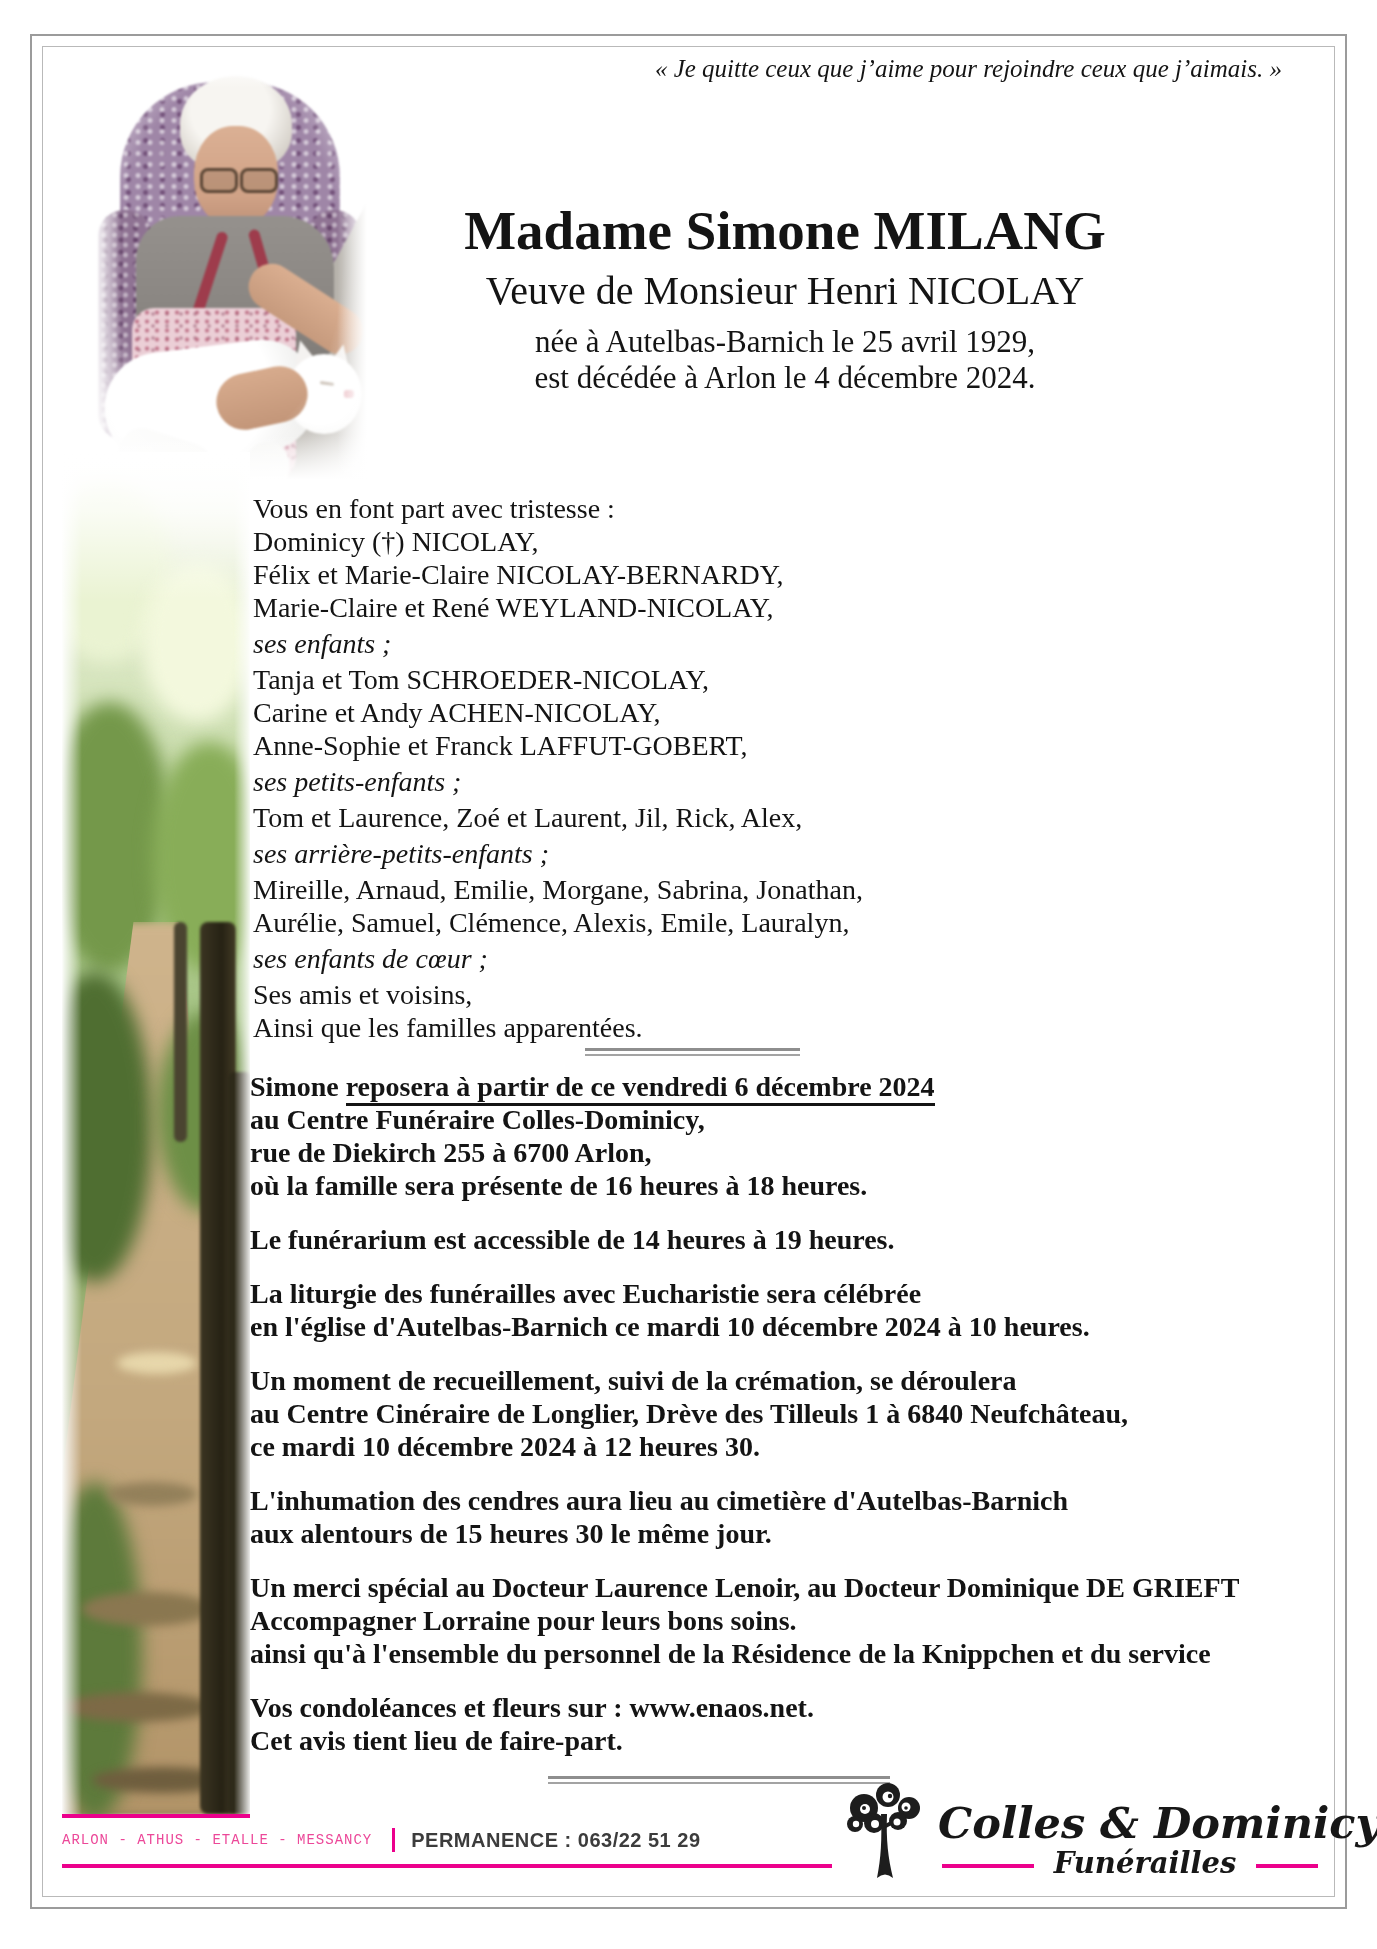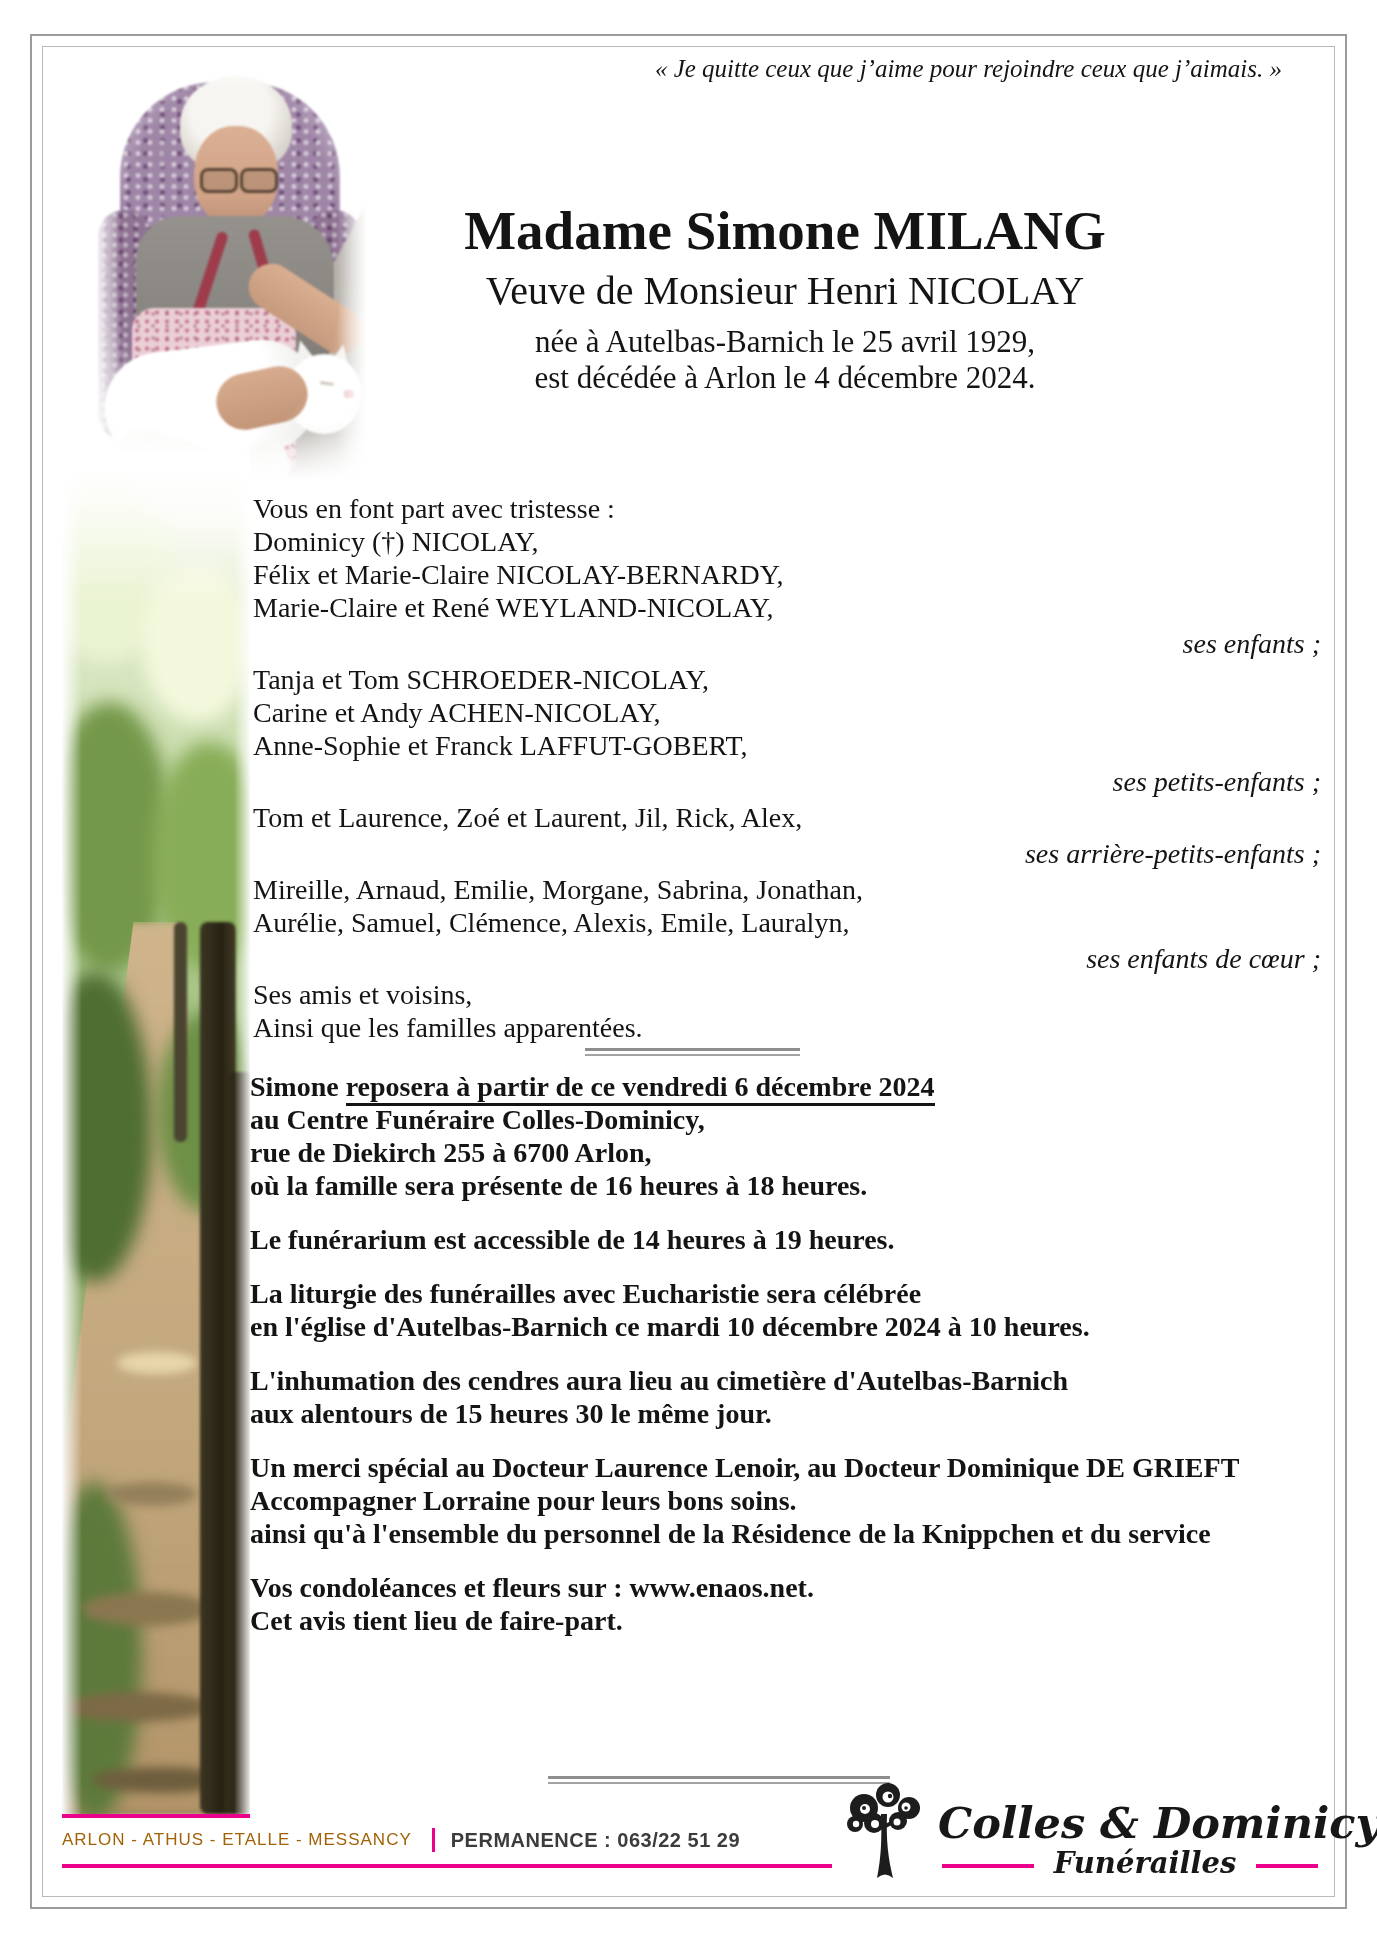--- a/index.html
+++ b/index.html
@@ -104,39 +104,39 @@
   .ffeather{position:absolute;inset:0;
     background:
       linear-gradient(180deg,#ffffff 0%,rgba(255,255,255,.75) 60px,rgba(255,255,255,0) 150px),
       linear-gradient(90deg,rgba(255,255,255,.95) 0,rgba(255,255,255,0) 20px),
       linear-gradient(-90deg,rgba(255,255,255,.9) 0,rgba(255,255,255,0) 16px);}
   .forest-underline{position:absolute;left:62px;top:1814px;width:188px;height:4px;}
 
   
   .family{position:absolute;left:253px;top:492px;width:1068px;font-size:28px;}
   .fam-line{line-height:33px;text-align:left;}
-  .fam-line.right{text-align:right;font-style:italic;}
+  .fam-line.right{text-align:left;font-style:italic;}
   .fam-line.gap{margin-top:3px;}
 
   
   .hr2{position:absolute;height:3px;border-top:3px solid #8e8e8e;border-bottom:2px solid #a3a3a3;}
   .hr-top{left:585px;top:1048px;width:215px;}
   .hr-bottom{left:548px;top:1776px;width:342px;}
 
   
   .announce{position:absolute;left:250px;top:1070px;width:1080px;text-align:left;
     font-weight:bold;font-size:28px;}
   .para{margin:0 0 21px 0;}
   .aline{line-height:33px;}
   .u{border-bottom:3px solid #141414;padding-bottom:1px;}
 
   
   .footer-left{position:absolute;left:62px;top:1828px;display:flex;align-items:center;
     font-family:"Liberation Sans","DejaVu Sans",sans-serif;white-space:nowrap;}
-  .cities{font-size:17px;letter-spacing:1px;color:#a16207;}
+  .cities{font-size:14px;letter-spacing:1px;color:#ec4899;font-family:Liberation Mono, monospace;}
   .vsep{width:3px;height:24px;margin:0 16px 0 20px;}
   .permanence{font-size:20px;font-weight:bold;letter-spacing:.5px;color:#3c3c3c;}
   .pink{background:#ec008c;}
   .pinkline{position:absolute;height:4px;top:1864px;}
   .segA{left:62px;width:770px;}
   .segB{left:942px;width:92px;}
   .segC{left:1256px;width:62px;}
   .tree{position:absolute;left:836px;top:1778px;width:96px;height:102px;}
   .brand{position:absolute;left:938px;top:1798px;width:396px;text-align:center;
     font-size:43px;font-weight:bold;font-style:italic;white-space:nowrap;
@@ -241,20 +241,25 @@
         <div class="aline">où la famille sera présente de 16 heures à 18 heures.</div>
       </div>
       <div class="para">
         <div class="aline">Le funérarium est accessible de 14 heures à 19 heures.</div>
       </div>
       <div class="para">
         <div class="aline">La liturgie des funérailles avec Eucharistie sera célébrée</div>
         <div class="aline">en l'église d'Autelbas-Barnich ce mardi 10 décembre 2024 à 10 heures.</div>
       </div>
       <div class="para">
+        <div class="aline">Un moment de recueillement, suivi de la crémation, se déroulera</div>
+        <div class="aline">au Centre Cinéraire de Longlier, Drève des Tilleuls 1 à 6840 Neufchâteau,</div>
+        <div class="aline">ce mardi 10 décembre 2024 à 12 heures 30.</div>
+      </div>
+      <div class="para">
         <div class="aline">L'inhumation des cendres aura lieu au cimetière d'Autelbas-Barnich</div>
         <div class="aline">aux alentours de 15 heures 30 le même jour.</div>
       </div>
       <div class="para">
         <div class="aline">Un merci spécial au Docteur Laurence Lenoir, au Docteur Dominique DE GRIEFT</div>
         <div class="aline">Accompagner Lorraine pour leurs bons soins.</div>
         <div class="aline">ainsi qu'à l'ensemble du personnel de la Résidence de la Knippchen et du service</div>
       </div>
       <div class="para">
         <div class="aline">Vos condoléances et fleurs sur : www.enaos.net.</div>

